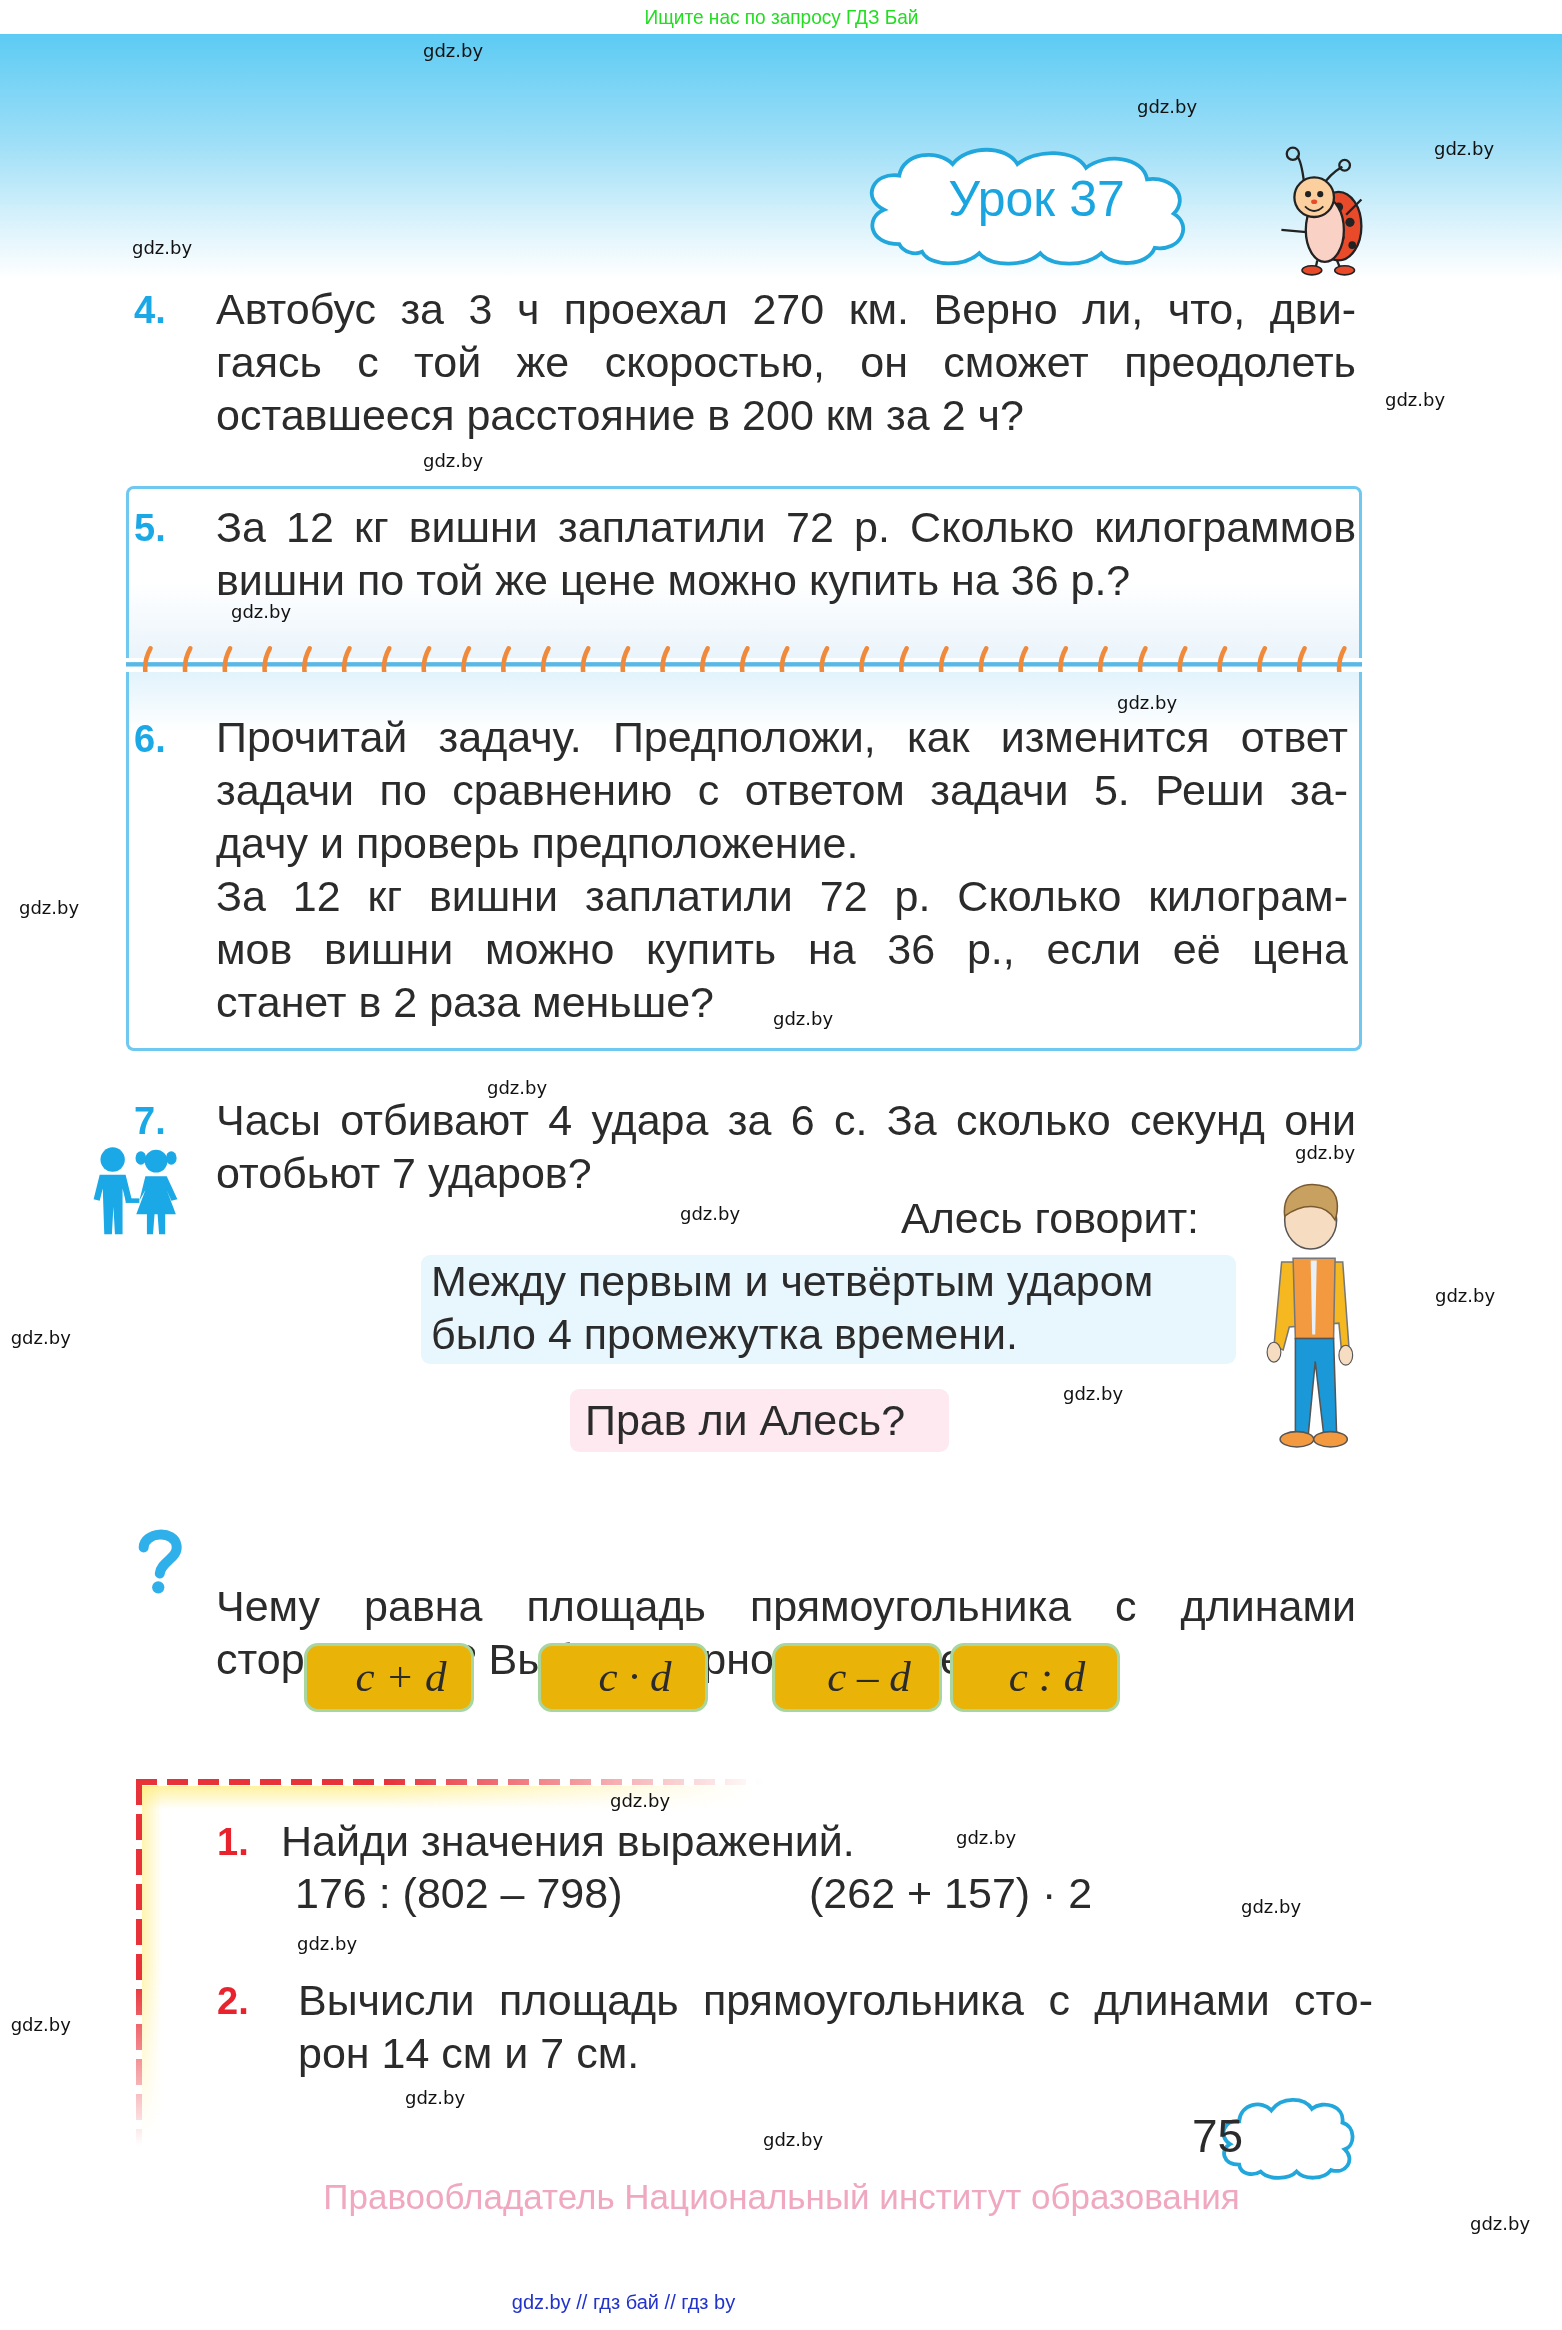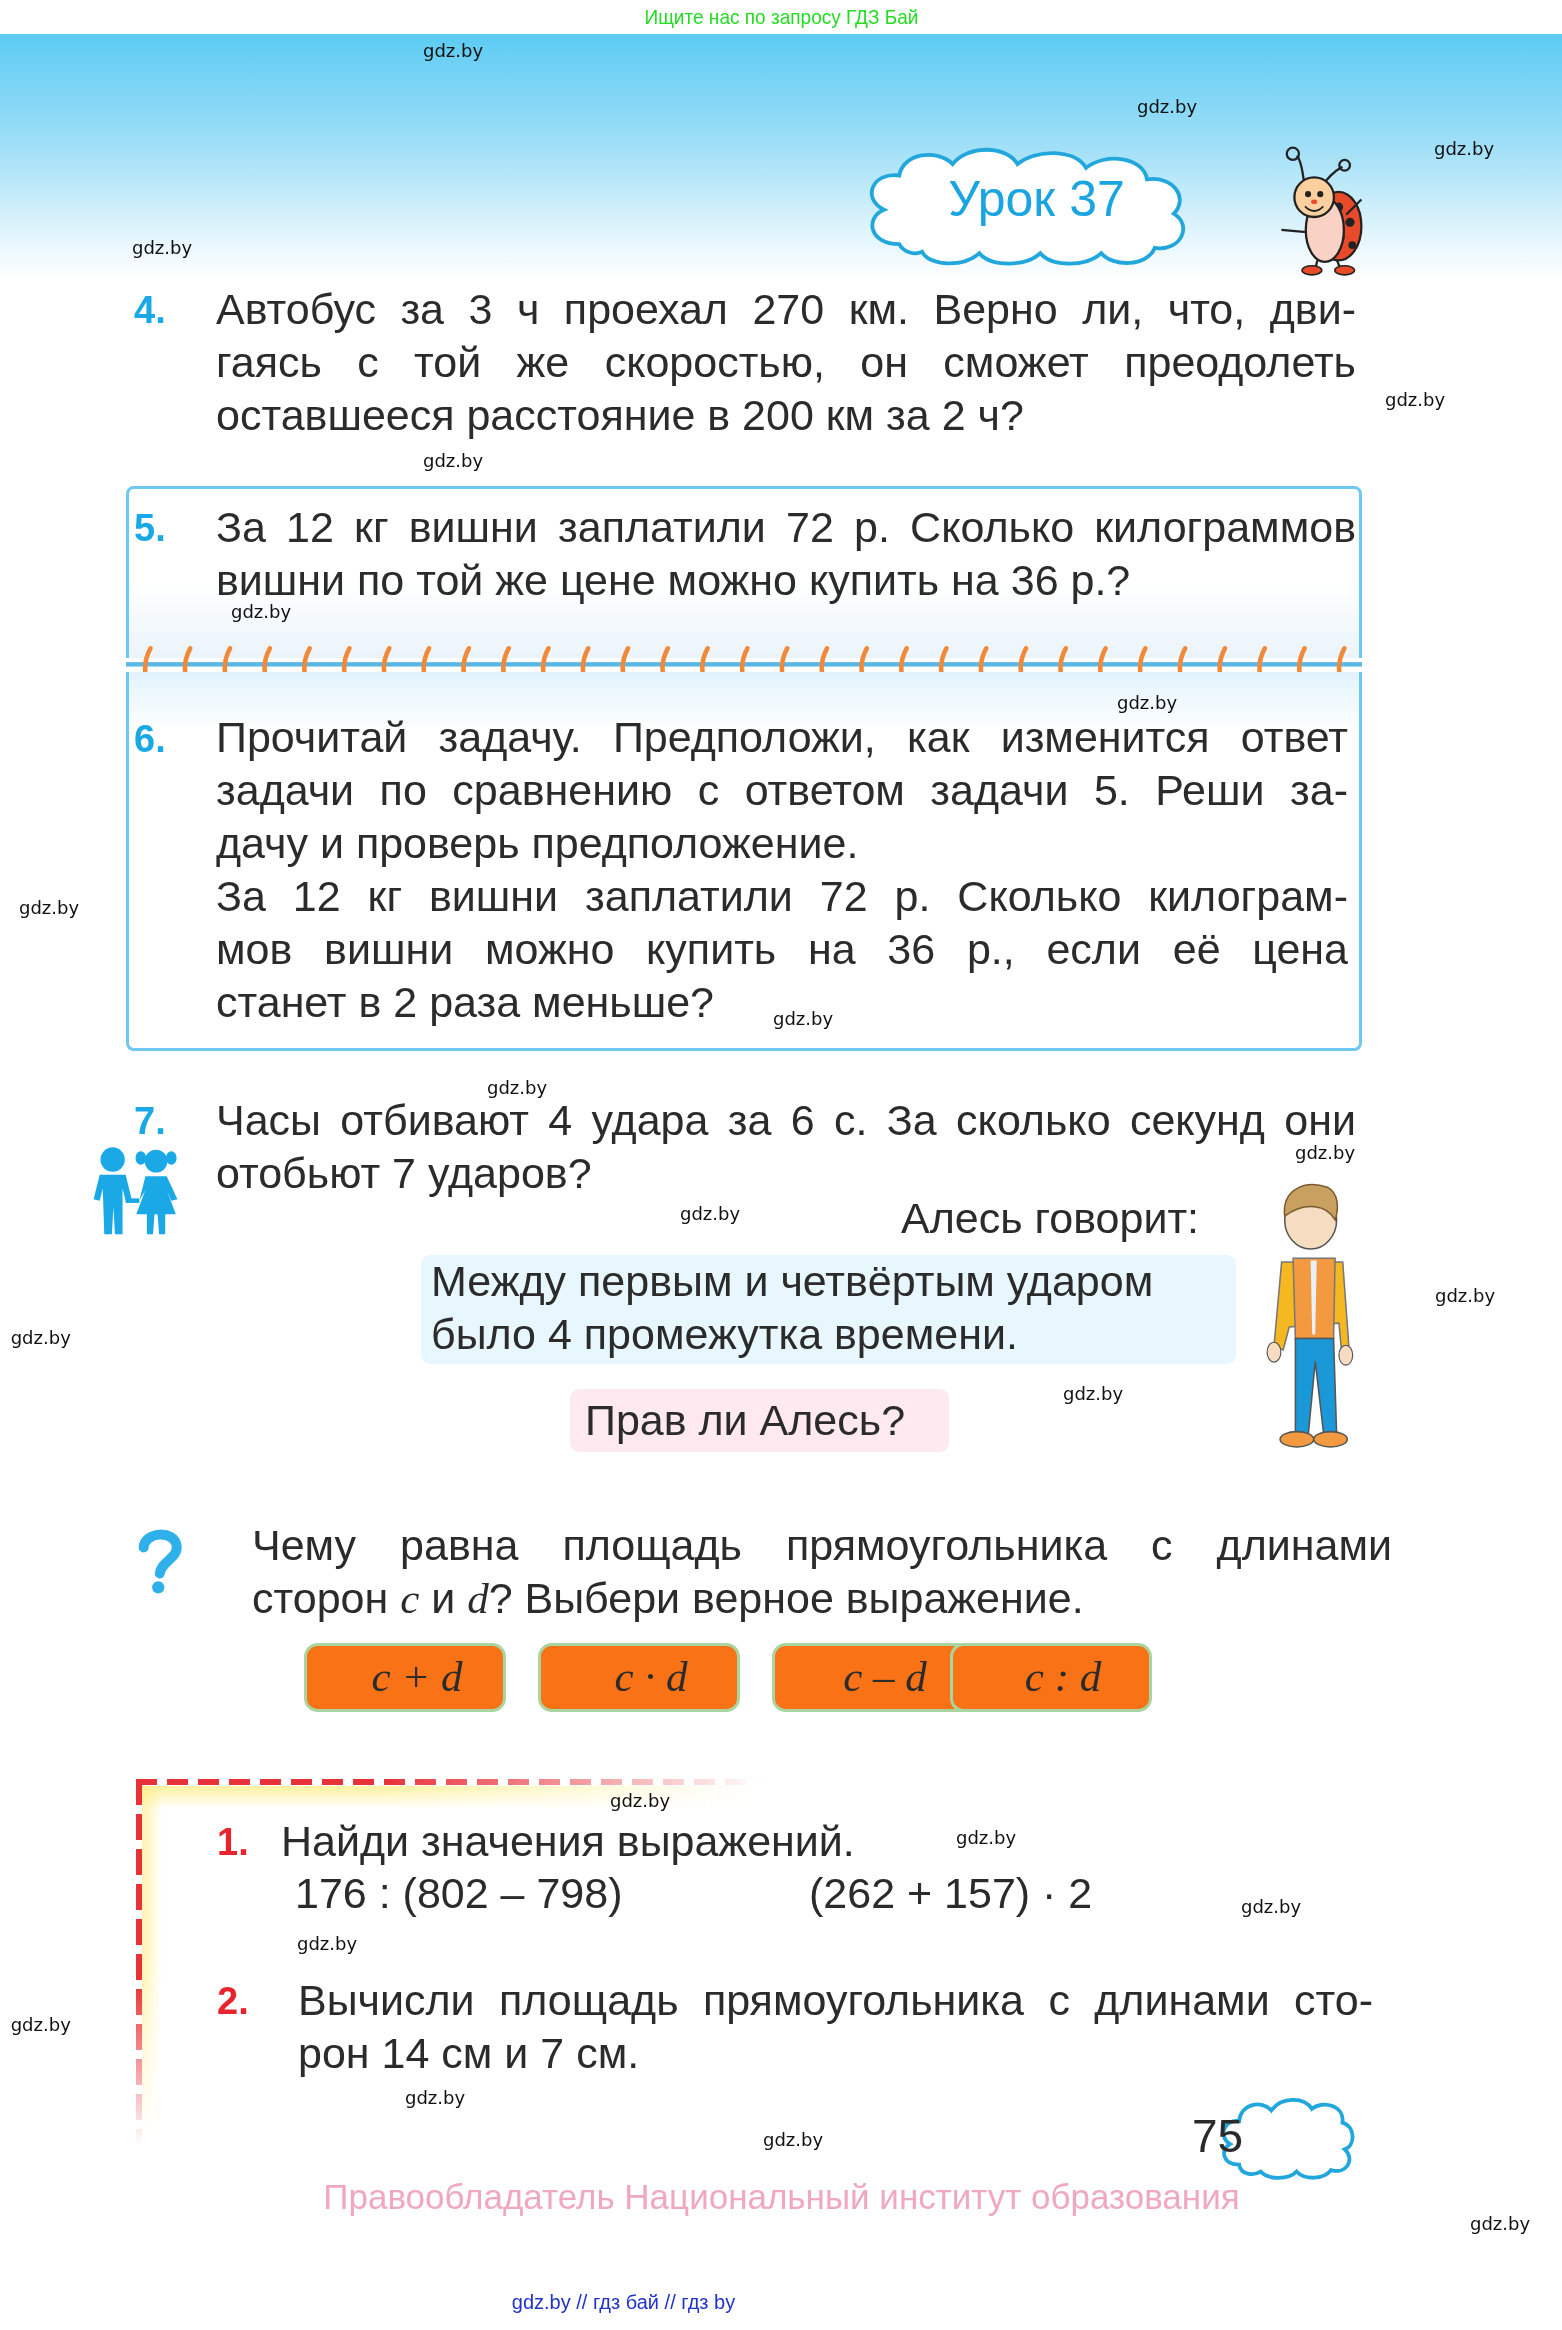--- a/index.html
+++ b/index.html
@@ -55,22 +55,22 @@
   }
   .bubble-blue {
     left: 421px; top: 1255px; width: 815px; height: 109px;
     background: #e8f6fd; border-radius: 9.2px;
   }
   .bubble-pink {
     left: 570px; top: 1389px; width: 379px; height: 63px;
     background: #fde9ef; border-radius: 9.2px;
   }
   .expr-btn {
-    position: absolute; top: 1643px; height: 69px; width: 202px;
-    border: 3.1px solid #a9d6a0; border-radius: 13.8px; background: #f97316;
+    position: absolute; top: 1643px; height: 69px; width: 170px;
+    border: 3.1px solid #a9d6a0; border-radius: 13.8px; background: #eab308;
     box-sizing: border-box; text-align: center;
     font-family: "Liberation Serif", "DejaVu Serif", serif; font-style: italic;
     font-size: 43px; line-height: 61px; color: #2b2b2b; cursor: pointer; padding-left: 24px;
   }
   .red-frame-top {
     left: 136px; top: 1779px; width: 627px; height: 6.1px;
     background: repeating-linear-gradient(to right, #e8323a 0 21.4px, transparent 21.4px 31px);
     -webkit-mask-image: linear-gradient(to right, #000 40%, transparent 100%);
     mask-image: linear-gradient(to right, #000 40%, transparent 100%);
   }
@@ -241,21 +241,21 @@
   <ellipse cx="60" cy="342" rx="22" ry="10" fill="#f39a40" stroke="#555" stroke-width="2"></ellipse>
   <ellipse cx="104" cy="342" rx="22" ry="10" fill="#f39a40" stroke="#555" stroke-width="2"></ellipse>
   <ellipse cx="30" cy="228" rx="9" ry="13" fill="#f6dcc0" stroke="#555" stroke-width="1.5"></ellipse>
   <ellipse cx="124" cy="232" rx="9" ry="13" fill="#f6dcc0" stroke="#555" stroke-width="1.5"></ellipse>
 </svg>
 
 <svg class="abs" style="left:132px; top:1526px; width:54px; height:69px;" viewBox="0 0 70 90">
   <path d="M15,28 C15,8 55,4 58,26 C60,42 38,46 36,62" stroke="#2fb0ea" stroke-width="13" fill="none" stroke-linecap="round"></path>
   <circle cx="34" cy="80" r="8" fill="#2fb0ea"></circle>
 </svg>
-<div class="abs" style="left:216px; top:1519px; width:1140px;margin-left:36px;">
+<div class="abs" style="left:216px; top:1580px; width:1140px;">
   <div class="text justify-full">Чему равна площадь прямоугольника с длинами</div>
   <div class="text"><span>сторон </span><i style="font-family:'Liberation Serif',serif;">c</i><span> и </span><i style="font-family:'Liberation Serif',serif;">d</i><span>? Выбери верное выражение.</span></div>
 </div>
 <div class="expr-btn" style="left:304px;">c + d</div>
 <div class="expr-btn" style="left:538px;">c · d</div>
 <div class="expr-btn" style="left:772px;">c – d</div>
 <div class="expr-btn" style="left:950px;">c : d</div>
 
 <div class="abs yellow-glow-top"></div>
 <div class="abs yellow-glow-left"></div>

